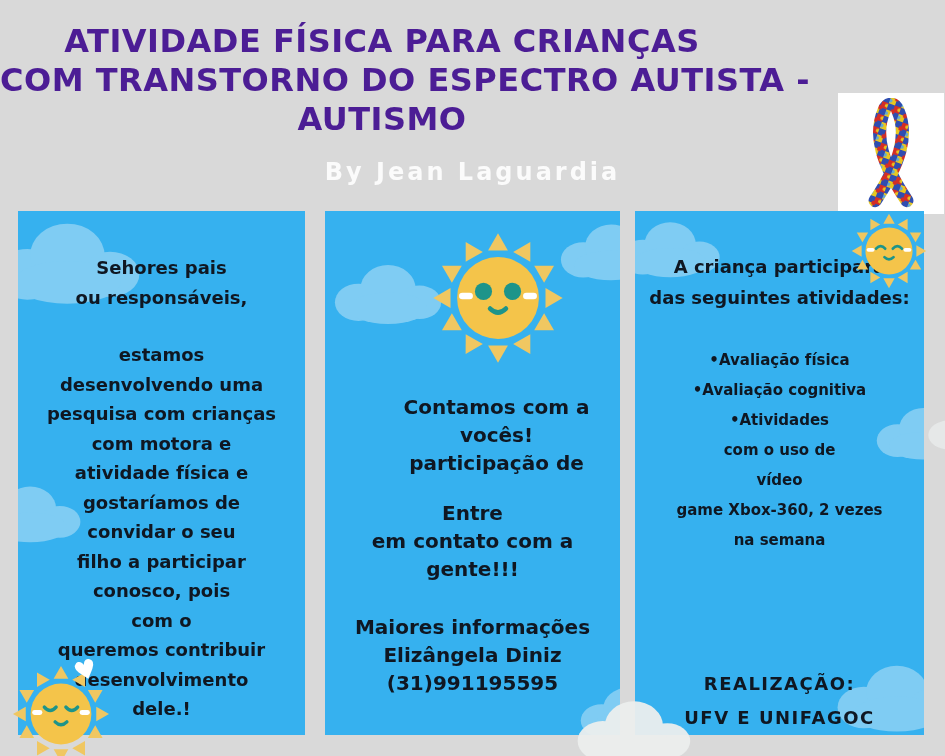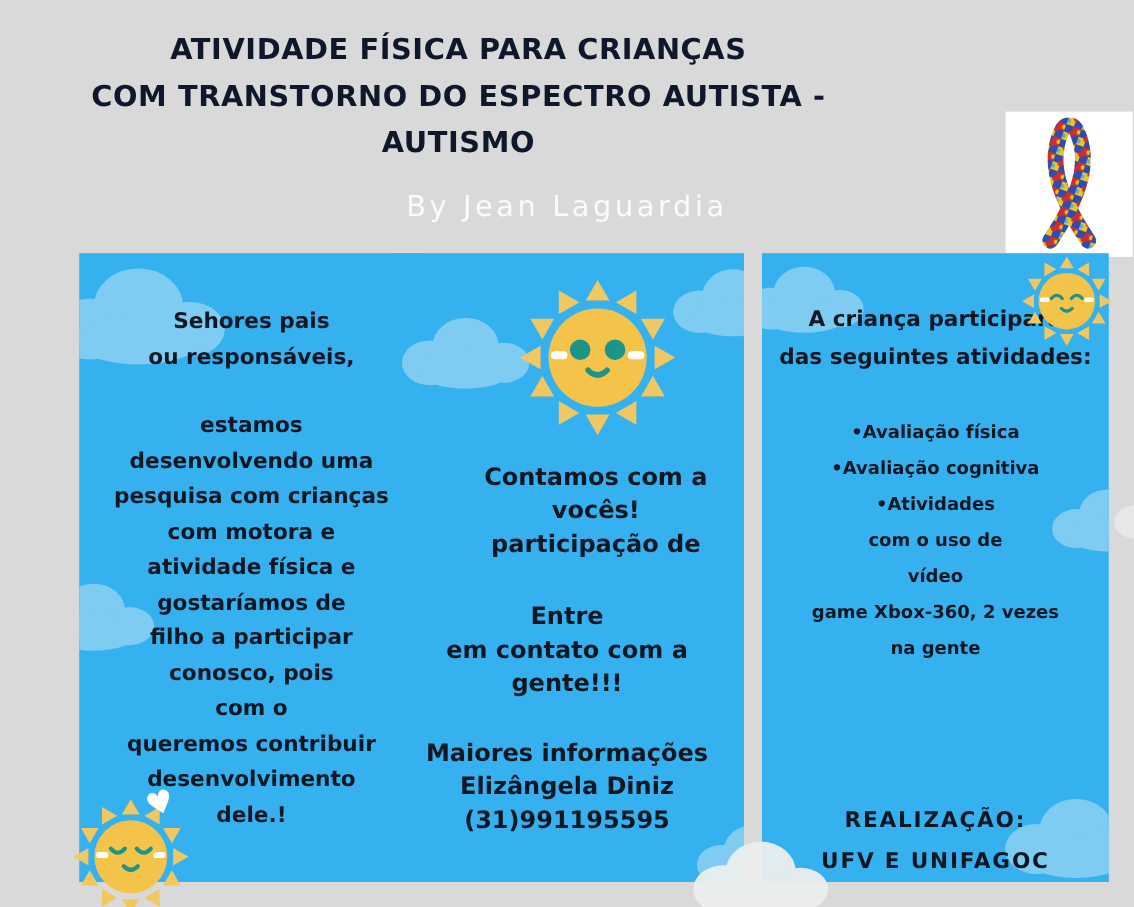--- a/index.html
+++ b/index.html
@@ -1,46 +1,46 @@
 <!DOCTYPE html>
 <html><head>
 <meta charset="utf-8">
 <style>
   html,body{margin:0;padding:0;}
   body{font-family:"DejaVu Sans",sans-serif;}
   .canvas{position:relative;width:945px;height:756px;background:#d9d9d9;overflow:hidden;}
 
   
   .title{position:absolute;top:22px;left:0;width:764px;text-align:center;
-         color:#0f172a;font-weight:bold;font-size:24px;line-height:39px;letter-spacing:.5px;}
+         color:#4c1d95;font-weight:bold;font-size:32px;line-height:39px;letter-spacing:.5px;}
   .byline{position:absolute;top:158px;left:0;width:945px;text-align:center;
-          color:#fbfbfb;font-size:24px;letter-spacing:3px;font-weight:normal;}
+          color:#fbfbfb;font-size:24px;letter-spacing:3px;font-weight:bold;}
 
   
   .ribbon-box{position:absolute;left:838px;top:93px;width:106px;height:121px;background:#ffffff;
               display:flex;align-items:center;justify-content:center;}
 
   
   .card{position:absolute;top:211px;height:524px;background:#36b1ef;}
-  .card-left{left:18px;width:287px;margin-left:48px;}
+  .card-left{left:18px;width:287px;}
   .card-middle{left:325px;width:295px;}
   .card-right{left:635px;width:289px;}
   .clip{position:absolute;inset:0;overflow:hidden;}
   .cloud{position:absolute;}
   .txt{position:absolute;left:0;right:0;text-align:center;color:#0f1722;font-weight:bold;z-index:3;}
   .ln{white-space:nowrap;}
 
   
   .card-left .txt{top:14px;font-size:18px;line-height:29.5px;}
   .card-left .grp{margin:0 0 28px 0;}
 
   
   .card-middle .p{position:absolute;left:0;right:0;text-align:center;color:#0f1722;
                   font-weight:bold;font-size:20px;line-height:28px;z-index:3;}
-  .p-contamos{top:172px;padding-left:48px;}
+  .p-contamos{top:182px;padding-left:48px;}
   .p-entre{top:288px;}
   .p-info{top:402px;}
 
   
   .card-right .p{position:absolute;left:0;right:0;text-align:center;color:#0f1722;
                  font-weight:bold;z-index:3;}
   .p-intro{top:40px;font-size:18px;line-height:31px;}
   .p-bullets{top:134px;font-size:15px;line-height:30px;}
   .p-realiza{top:456px;font-size:18px;line-height:34px;letter-spacing:1.5px;}
 
@@ -101,20 +101,21 @@
         <div class="ln">ou responsáveis,</div>
       <p></p>
       <p class="grp">
         </p>
         <div class="ln">estamos</div>
         <div class="ln">desenvolvendo uma</div>
         <div class="ln">pesquisa com crianças</div>
         <div class="ln">com motora e</div>
         <div class="ln">atividade física e</div>
         <div class="ln">gostaríamos de</div>
+        <div class="ln">convidar o seu</div>
         <div class="ln">filho a participar</div>
         <div class="ln">conosco, pois</div>
         <div class="ln">com o</div>
         <div class="ln">queremos contribuir</div>
         <div class="ln">desenvolvimento</div>
         <div class="ln">dele.!</div>
       <p></p>
     </div>
     <span class="heart" style="left:56px;top:444px">♥</span>
     <svg class="sun" style="left:-6px;top:454px" width="98" height="98" viewBox="0 0 100 100">
@@ -243,21 +244,21 @@
       <div class="ln">A criança participará</div>
       <div class="ln">das seguintes atividades:</div>
     </div>
     <div class="p p-bullets">
       <div class="ln">•Avaliação física</div>
       <div class="ln">•Avaliação cognitiva</div>
       <div class="ln">•Atividades</div>
       <div class="ln">com o uso de</div>
       <div class="ln">vídeo</div>
       <div class="ln">game Xbox-360, 2 vezes</div>
-      <div class="ln">na gente</div>
+      <div class="ln">na semana</div>
     </div>
     <div class="p p-realiza">
       <div class="ln">REALIZAÇÃO:</div>
       <div class="ln">UFV E UNIFAGOC</div>
     </div>
   </section>
 
 </div>
 
 </body></html>

